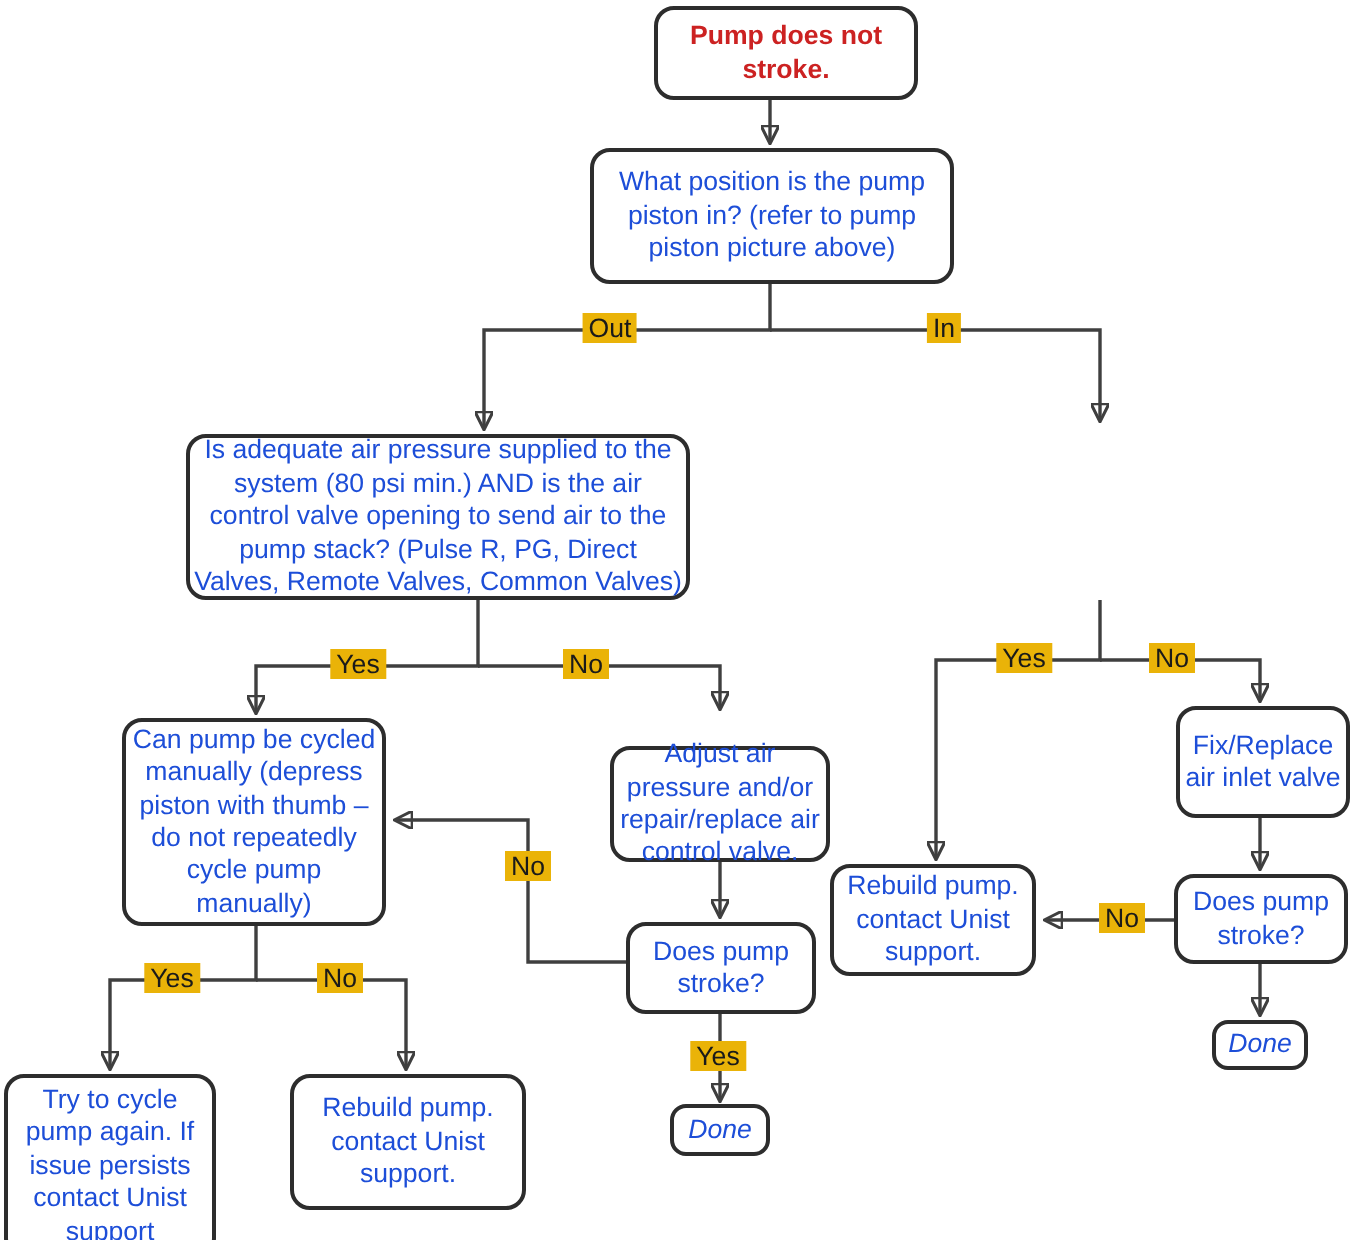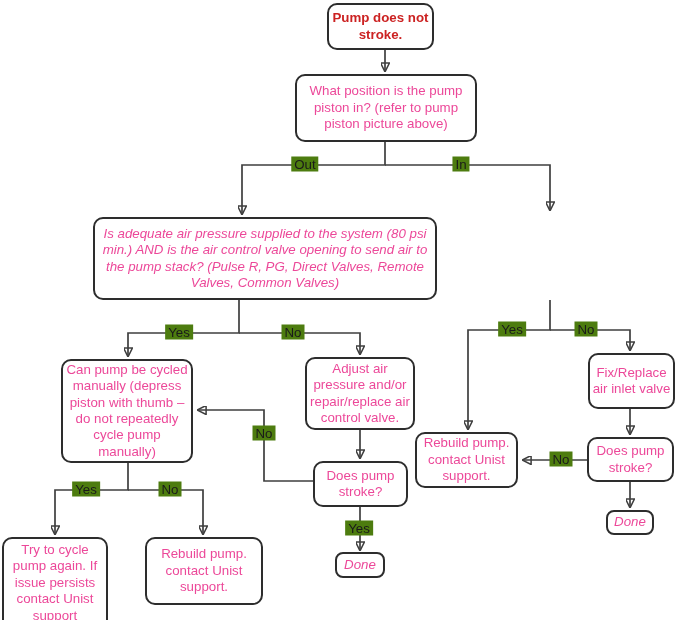--- a/index.html
+++ b/index.html
@@ -6,28 +6,28 @@
   .stage{
     position:relative;width:676px;height:620px;background:#ffffff;
     font-family:"Liberation Sans",sans-serif;overflow:hidden;
   }
   svg.wires{position:absolute;left:0;top:0;width:676px;height:620px;}
   svg.wires path{fill:none;stroke:#3f3f3f;stroke-width:1.7px;}
   .node{
     position:absolute;box-sizing:border-box;
     border:2px solid #2d2d2d;border-radius:10px;background:#ffffff;
     display:flex;align-items:center;justify-content:center;
-    text-align:center;font-size:13.3px;line-height:16.4px;color:#ec4899;
+    text-align:center;font-size:13.3px;line-height:16.4px;color:#1d4ed8;
     padding:1px 2px;
   }
   .node.small{border-radius:8px;font-style:italic;}
   .node.start{color:#cc2222;font-weight:bold;}
   .edge-label{
     position:absolute;transform:translate(-50%,-50%);
-    background:#4d7c0f;padding:0 3px;font-size:13.3px;color:#1a1a1a;
+    background:#eab308;padding:0 3px;font-size:13.3px;color:#1a1a1a;
     white-space:nowrap;
   }
 </style>
 </head>
 <body>
 
 <div class="stage">
 
   <svg class="wires" viewBox="0 0 676 620">
     <defs>
@@ -45,49 +45,49 @@
     <path d="M313,481 L264,481 L264,410 L198,410" marker-end="url(#arr)"></path>
     <path d="M128,463 L128,490 L55,490 L55,534 " marker-end="url(#arr)"></path>
     <path d="M128,490 L203,490 L203,534" marker-end="url(#arr)"></path>
     <path d="M550,300 L550,330 L468,330 L468,429" marker-end="url(#arr)"></path>
     <path d="M550,330 L630,330 L630,350" marker-end="url(#arr)"></path>
     <path d="M630,409 L630,434" marker-end="url(#arr)"></path>
     <path d="M587,460 L523,460" marker-end="url(#arr)"></path>
     <path d="M630,482 L630,507" marker-end="url(#arr)"></path>
   </svg>
 
-  <div class="node start" style="left:327px;top:3px;width:107px;height:47px;">Pump does not stroke.</div>
+  <div class="node start" style="left:327px;top:3px;width:132px;height:47px;">Pump does not stroke.</div>
 
   <div class="node" style="left:295px;top:74px;width:182px;height:68px;">What position is the pump piston in? (refer to pump piston picture above)</div>
 
-  <div class="node" style="left:93px;top:217px;width:344px;height:83px;font-style:italic;">Is adequate air pressure supplied to the system (80 psi min.) AND is the air control valve opening to send air to the pump stack? (Pulse R, PG, Direct Valves, Remote Valves, Common Valves)</div>
+  <div class="node" style="left:93px;top:217px;width:252px;height:83px;">Is adequate air pressure supplied to the system (80 psi min.) AND is the air control valve opening to send air to the pump stack? (Pulse R, PG, Direct Valves, Remote Valves, Common Valves)</div>
 
 
   <div class="node" style="left:61px;top:359px;width:132px;height:104px;">Can pump be cycled manually (depress piston with thumb – do not repeatedly cycle pump manually)</div>
 
-  <div class="node" style="left:305px;top:357px;width:110px;height:73px;">Adjust air pressure and/or repair/replace air control valve.</div>
+  <div class="node" style="left:305px;top:373px;width:110px;height:58px;">Adjust air pressure and/or repair/replace air control valve.</div>
 
   <div class="node" style="left:313px;top:461px;width:95px;height:46px;">Does pump stroke?</div>
 
   <div class="node small" style="left:335px;top:552px;width:50px;height:26px;">Done</div>
 
   <div class="node" style="left:2px;top:537px;width:106px;height:92px;">Try to cycle pump again. If issue persists contact Unist support</div>
 
   <div class="node" style="left:145px;top:537px;width:118px;height:68px;">Rebuild pump. contact Unist support.</div>
 
   <div class="node" style="left:588px;top:353px;width:87px;height:56px;">Fix/Replace air inlet valve</div>
 
   <div class="node" style="left:415px;top:432px;width:103px;height:56px;">Rebuild pump. contact Unist support.</div>
 
   <div class="node" style="left:587px;top:437px;width:87px;height:45px;">Does pump stroke?</div>
 
   <div class="node small" style="left:606px;top:510px;width:48px;height:25px;">Done</div>
 
   <span class="edge-label" style="left:305px;top:164px;">Out</span>
-  <span class="edge-label" style="left:461px;top:164px;">In</span>
+  <span class="edge-label" style="left:472px;top:164px;">In</span>
   <span class="edge-label" style="left:179px;top:332px;">Yes</span>
   <span class="edge-label" style="left:293px;top:332px;">No</span>
   <span class="edge-label" style="left:264px;top:433px;">No</span>
   <span class="edge-label" style="left:86px;top:489px;">Yes</span>
   <span class="edge-label" style="left:170px;top:489px;">No</span>
   <span class="edge-label" style="left:359px;top:528px;">Yes</span>
   <span class="edge-label" style="left:512px;top:329px;">Yes</span>
   <span class="edge-label" style="left:586px;top:329px;">No</span>
   <span class="edge-label" style="left:561px;top:459px;">No</span>
 

